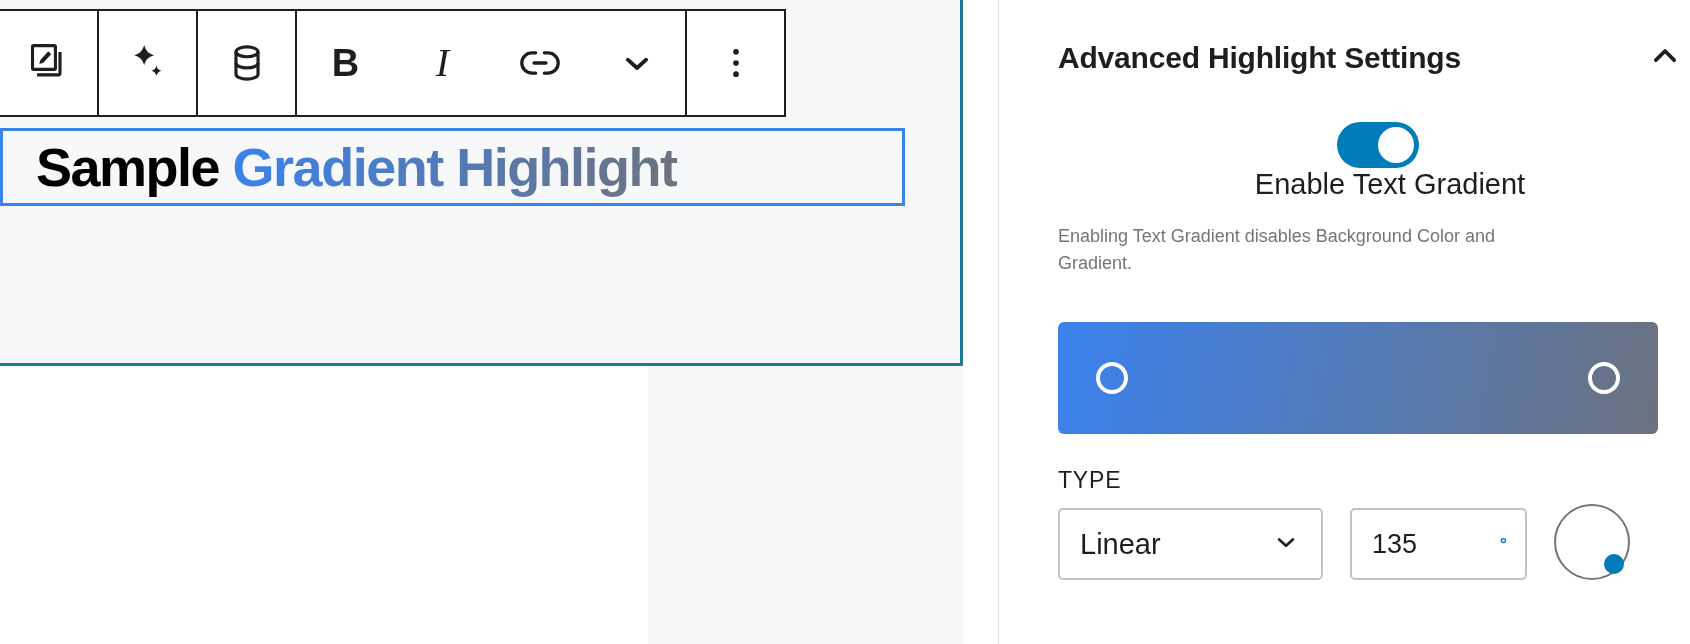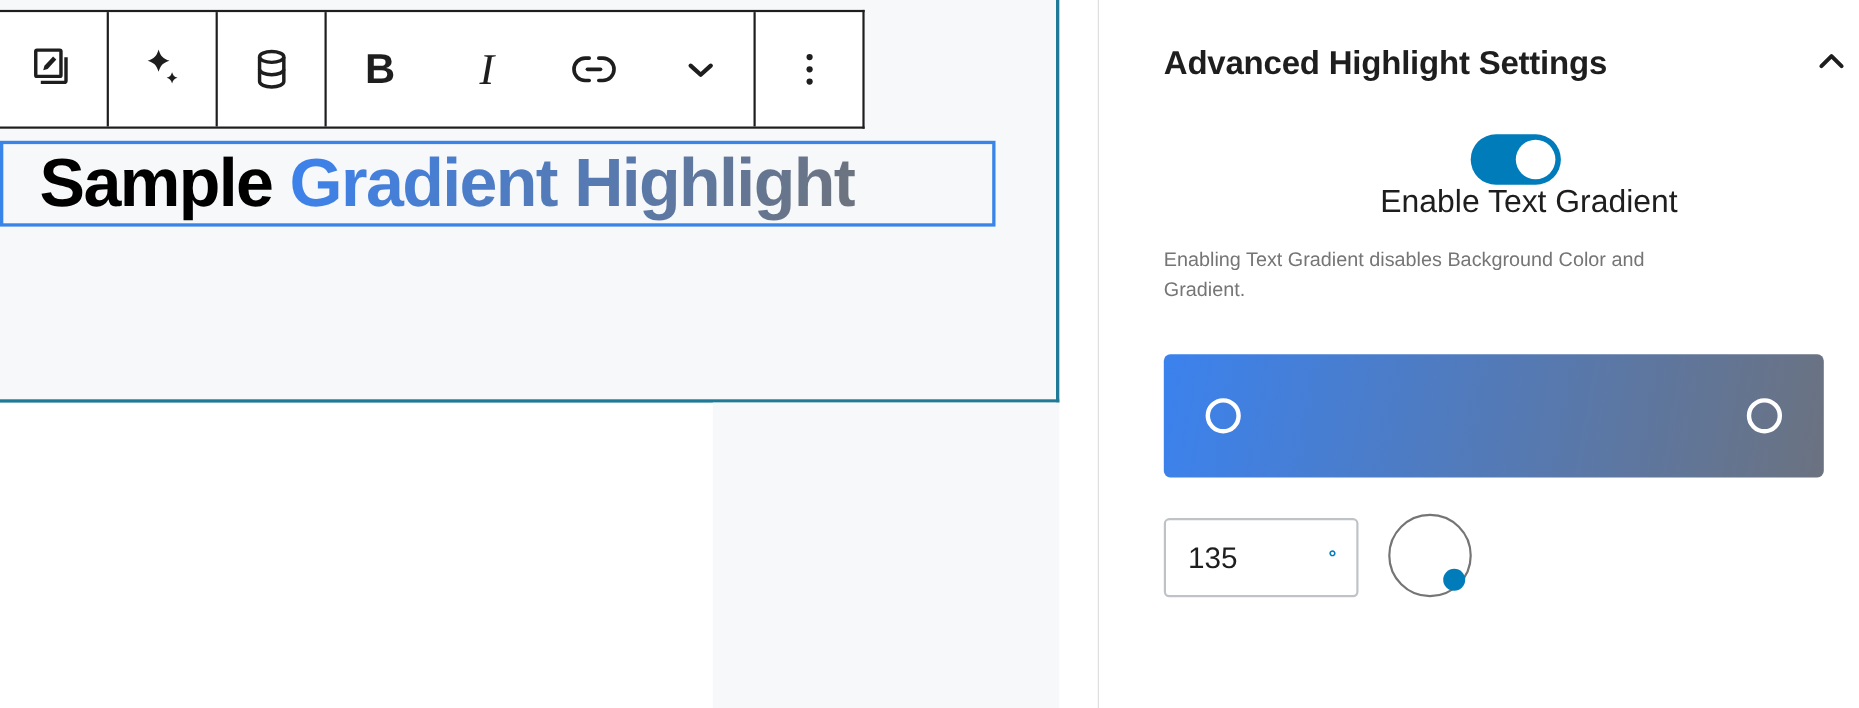--- a/index.html
+++ b/index.html
@@ -61,21 +61,21 @@
   
   #heading-block {
     position: absolute; left: 0px; top: 128px;
     width: 905px; height: 78px;
     border: 3px solid #3884e8;
     background: #f7f8f9;
     display: flex; align-items: center;
   }
   #heading-text {
     padding-left: 33px;
-    font-size: 62px;
+    font-size: 54px;
     font-weight: 700;
     letter-spacing: -1.5px;
     white-space: nowrap;
     line-height: 1;
   }
   #heading-plain { color: #000000; }
   #heading-grad {
     background-image: linear-gradient(107deg, #3b82ee 0%, #6e737d 100%);
     -webkit-background-clip: text;
     background-clip: text;
@@ -280,20 +280,31 @@
 
     <p id="helper-text">Enabling Text Gradient disables Background Color and Gradient.</p>
 
     <div id="gradient-bar">
       <span class="grad-stop" id="grad-stop-start"></span>
       <span class="grad-stop" id="grad-stop-end"></span>
     </div>
 
     <div id="controls-row">
 
+      <div>
+        <span class="ctl-label">TYPE</span>
+        <div class="ctl-box" id="type-select-box">
+          <span id="type-select-value">Linear</span>
+          <span>
+            <svg width="30" height="30" viewBox="0 0 24 24" fill="none" stroke="#1e1e1e" stroke-width="2.1" stroke-linecap="round" stroke-linejoin="round">
+              <path d="M6.5 10l5.5 5 5.5-5"></path>
+            </svg>
+          </span>
+        </div>
+      </div>
 
       <div>
         <div class="ctl-box" id="angle-input-box">
           <span id="angle-input-value">135</span>
           <span id="angle-degree-icon">°</span>
         </div>
       </div>
 
       <div id="angle-dial">
         <span id="angle-dial-knob"></span>

